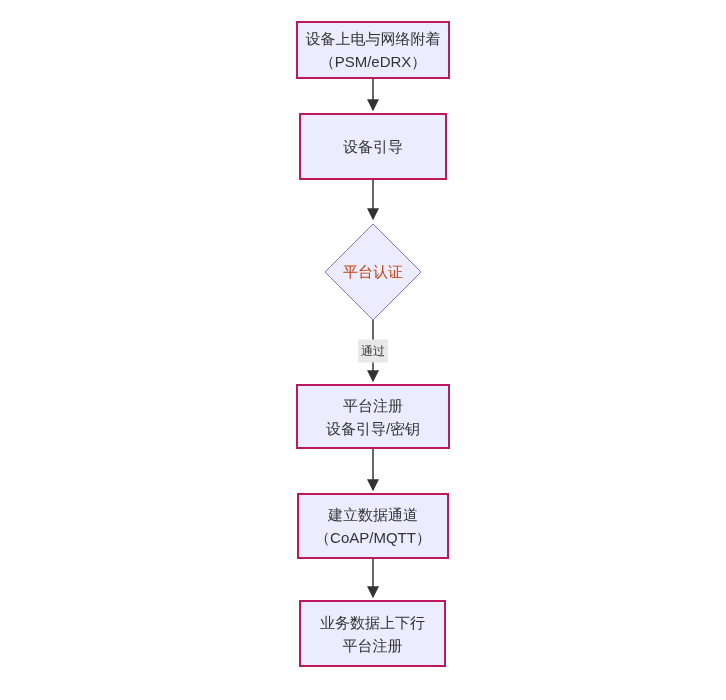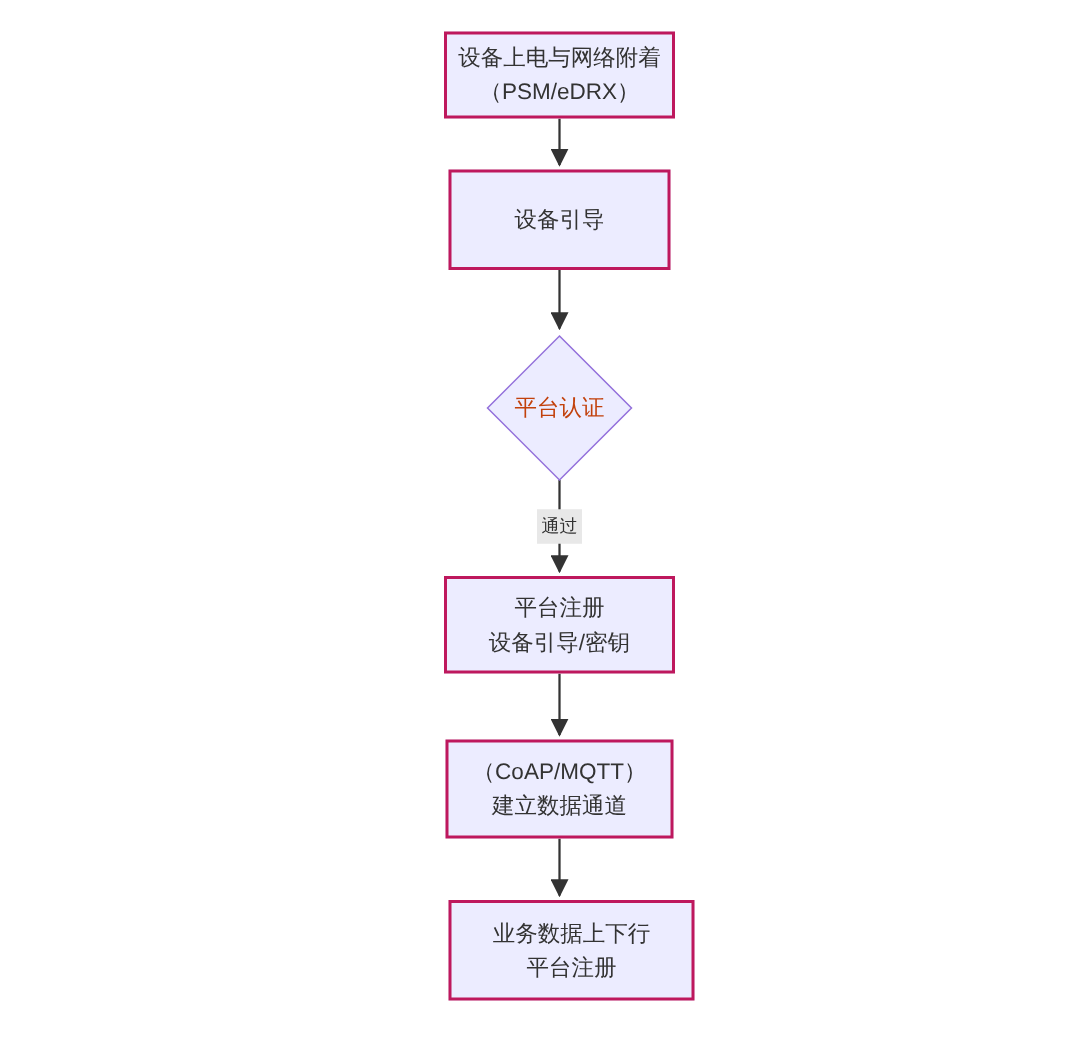--- a/index.html
+++ b/index.html
@@ -35,21 +35,21 @@
     align-items: center;
     justify-content: center;
     text-align: center;
     white-space: nowrap;
   }
   .node .line { display: block; }
   #node-power     { left: 296px; top: 21px;  width: 154px; height: 58px; }
   #node-bootstrap { left: 299px; top: 113px; width: 148px; height: 67px; }
   #node-register  { left: 296px; top: 384px; width: 154px; height: 65px; }
   #node-channel   { left: 297px; top: 493px; width: 152px; height: 66px; }
-  #node-business  { left: 299px; top: 600px; width: 164px; height: 67px; }
+  #node-business  { left: 299px; top: 600px; width: 147px; height: 67px; }
   #diamond-label {
     position: absolute;
     left: 373px;
     top: 272px;
     transform: translate(-50%, -50%);
     color: #c2410c;
     font-size: 15px;
     white-space: nowrap;
   }
   #edge-label-pass {
@@ -98,22 +98,22 @@
   <div id="diamond-label">平台认证</div>
 
   <div id="edge-label-pass">通过</div>
 
   <div class="node" id="node-register">
     <span class="line">平台注册</span>
     <span class="line">设备引导/密钥</span>
   </div>
 
   <div class="node" id="node-channel">
+    <span class="line">建立数据通道</span>
     <span class="line">（CoAP/MQTT）</span>
-    <span class="line">建立数据通道</span>
   </div>
 
   <div class="node" id="node-business">
     <span class="line">业务数据上下行</span>
     <span class="line">平台注册</span>
   </div>
 
 </div>
 
 </body></html>

